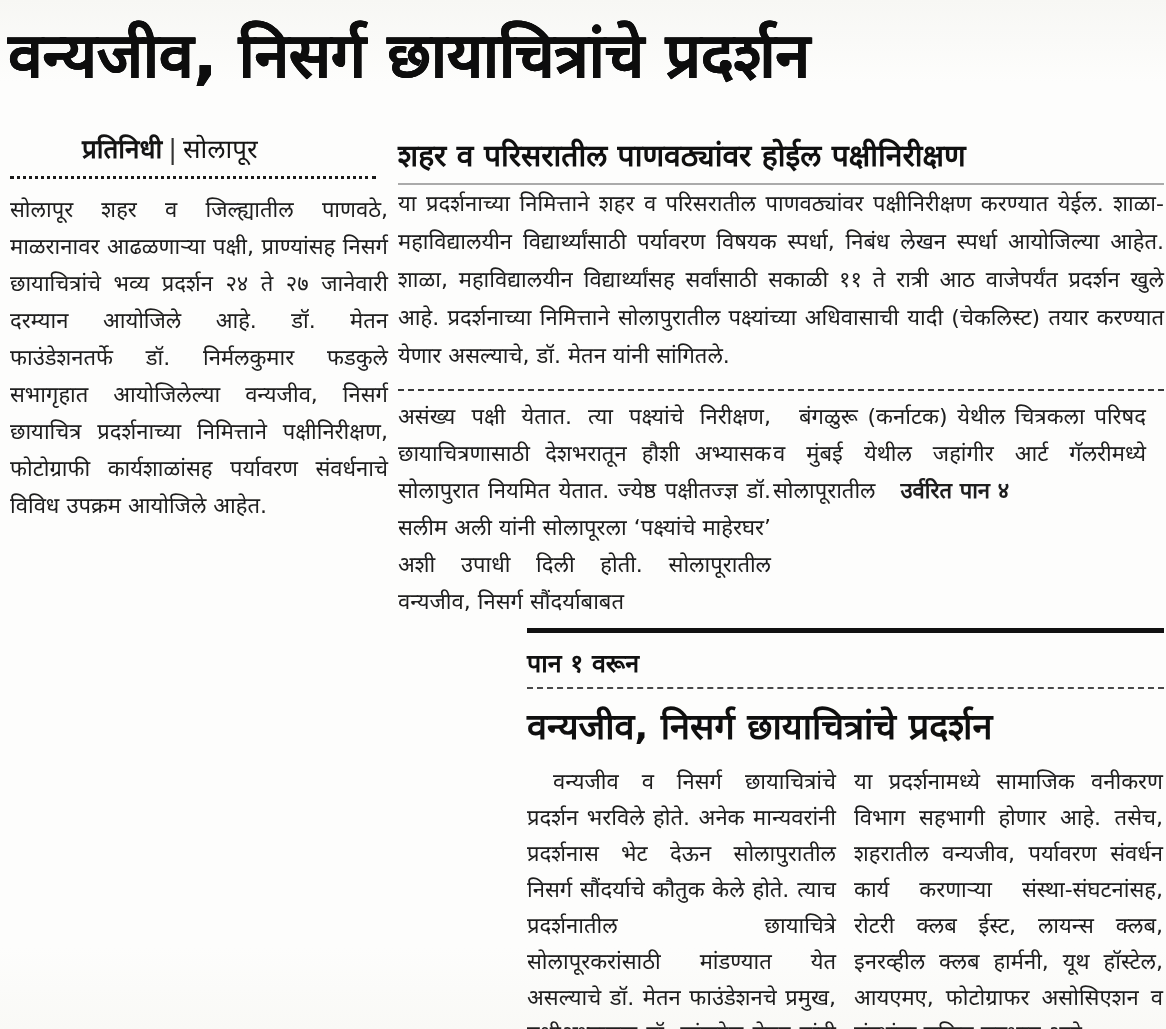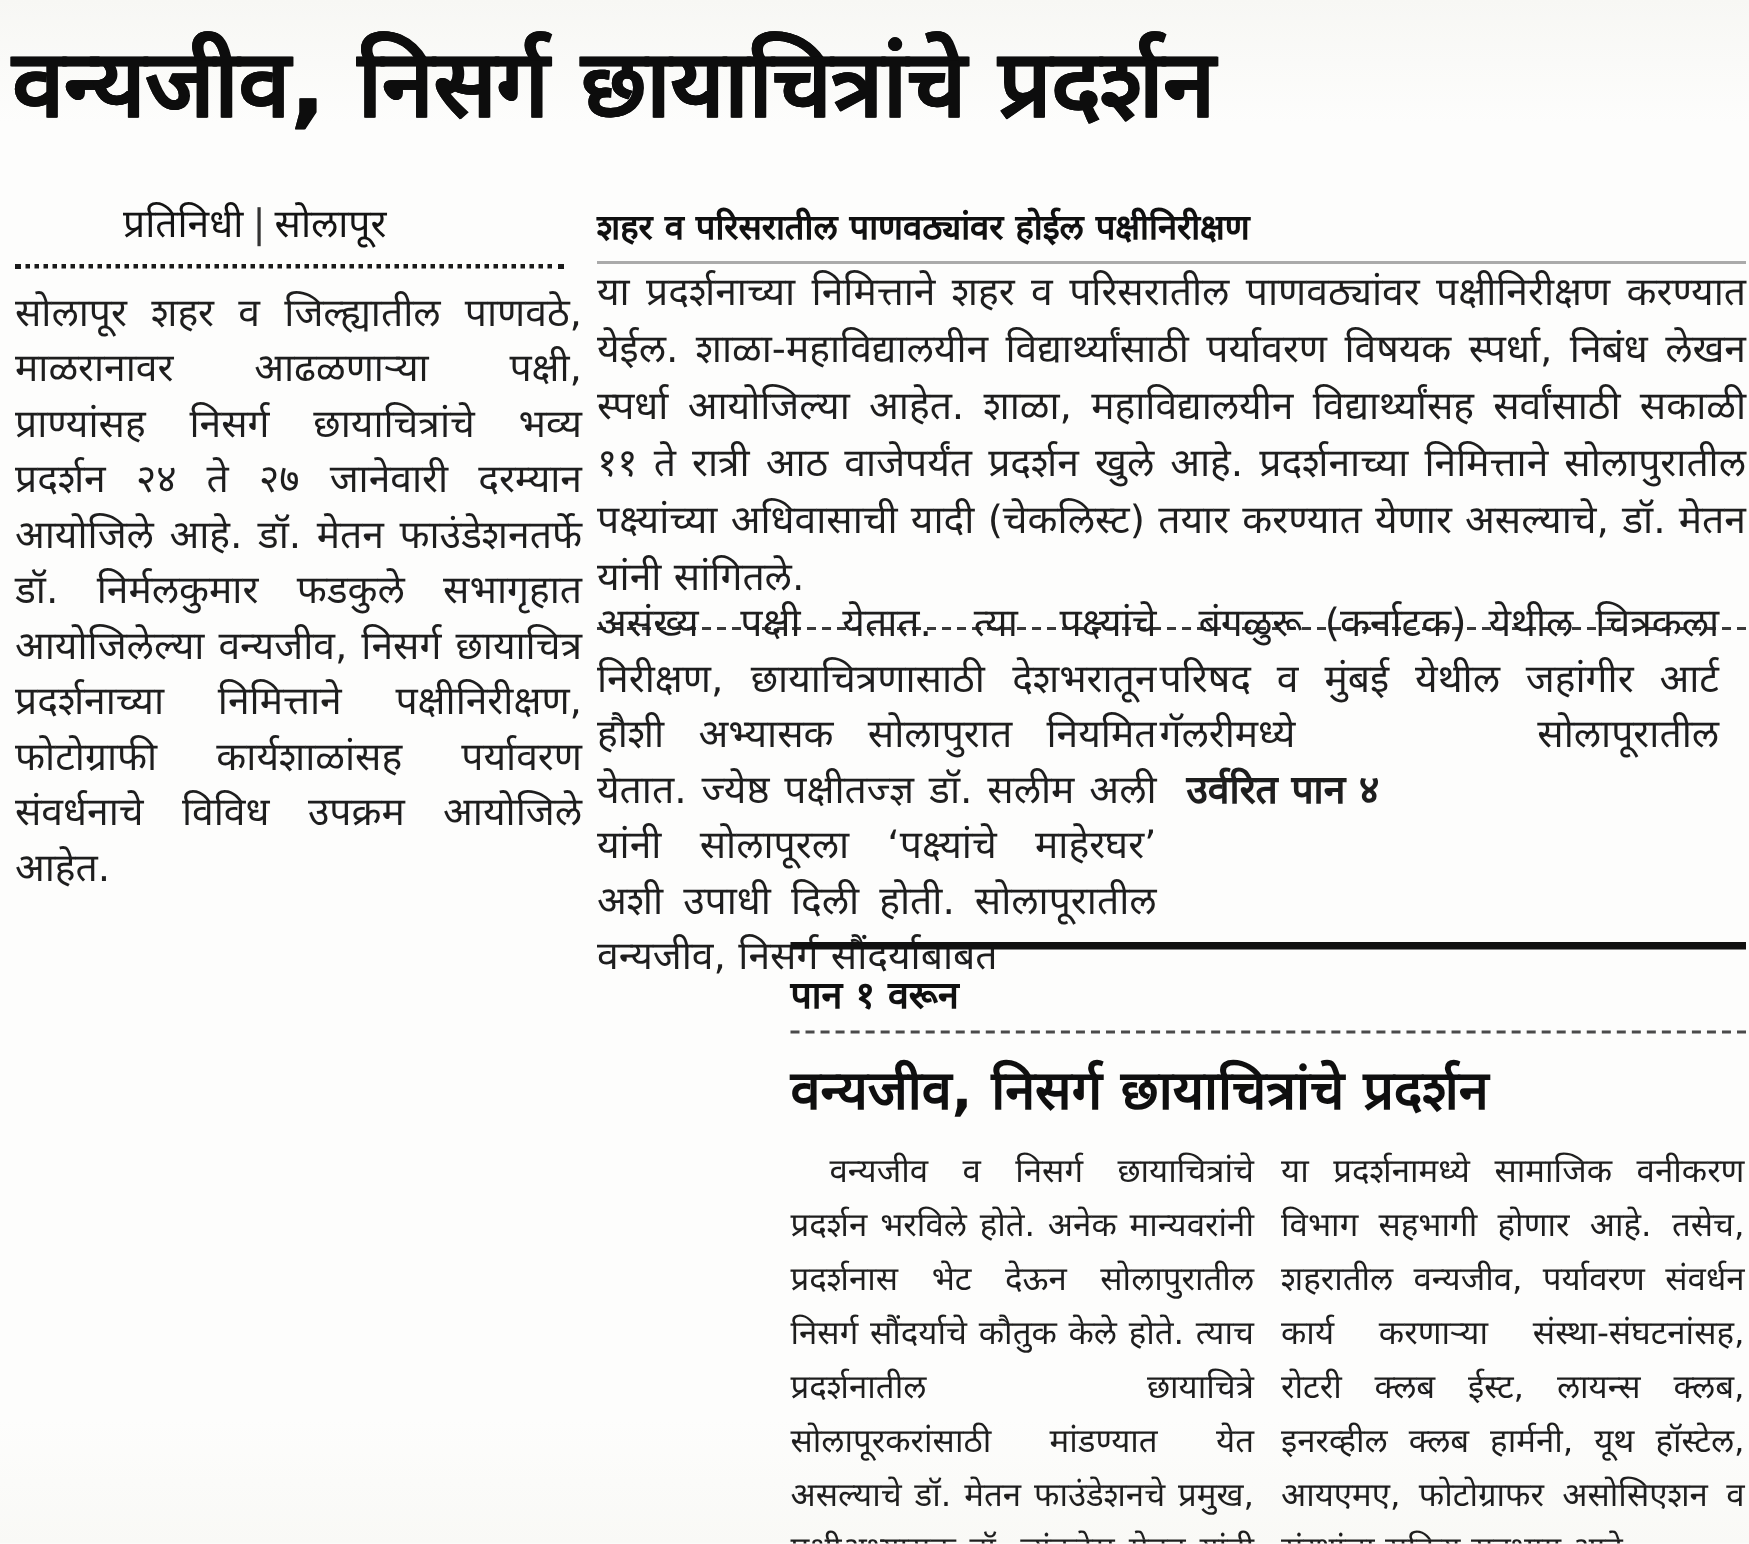--- a/index.html
+++ b/index.html
@@ -20,33 +20,33 @@
   .headline {
     position: absolute; top: 8px; left: 8px; width: 1152px;
     font-size: 62px; font-weight: 700; line-height: 1.55;
     letter-spacing: 0px; color: #0d0d0d;
     text-shadow: 0.6px 0 #0d0d0d, 0 0.4px #0d0d0d;
     white-space: nowrap;
   }
   
   .col-left { position: absolute; left: 10px; top: 130px; width: 378px; }
   .byline { font-size: 26px; padding-left: 72px; color: #141414; }
-  .byline .rep { font-weight: 400; text-align: center; }
+  .byline .rep { font-weight: 700; text-align: center; }
   .byline .sep { font-weight: 400; color: #333; padding: 0 6px; }
   .dotted-rule { margin-top: 10px; border-bottom: 3px dotted #1a1a1a; width: 366px; }
   .body-text {
-    font-size: 26px; line-height: 37px; text-align: justify; color: #1e1e1e;
+    font-size: 22px; line-height: 37px; text-align: justify; color: #1e1e1e;
     margin: 0;
   }
   .col-left .body-text { margin-top: 12px; }
   .indent { text-indent: 26px; margin-top: 0; }
   
   .right-top { position: absolute; left: 398px; top: 134px; width: 766px; }
   .subhead {
-    font-size: 23px; font-weight: 700; color: #101010;
+    font-size: 30px; font-weight: 700; color: #101010;
     padding-bottom: 8px; border-bottom: 2px solid #aaa;
     white-space: nowrap;
   }
   .right-top .body-text { line-height: 38px; }
   .dashed-rule { margin-top: 14px; border-top: 2px dashed #3a3a3a; }
   
   .mid-cols { position: absolute; left: 398px; top: 398px; width: 766px; display: flex; gap: 2px; }
   .mid-col { width: 373px; }
   .continued { font-weight: 700; white-space: nowrap; padding-left: 18px; }
   

